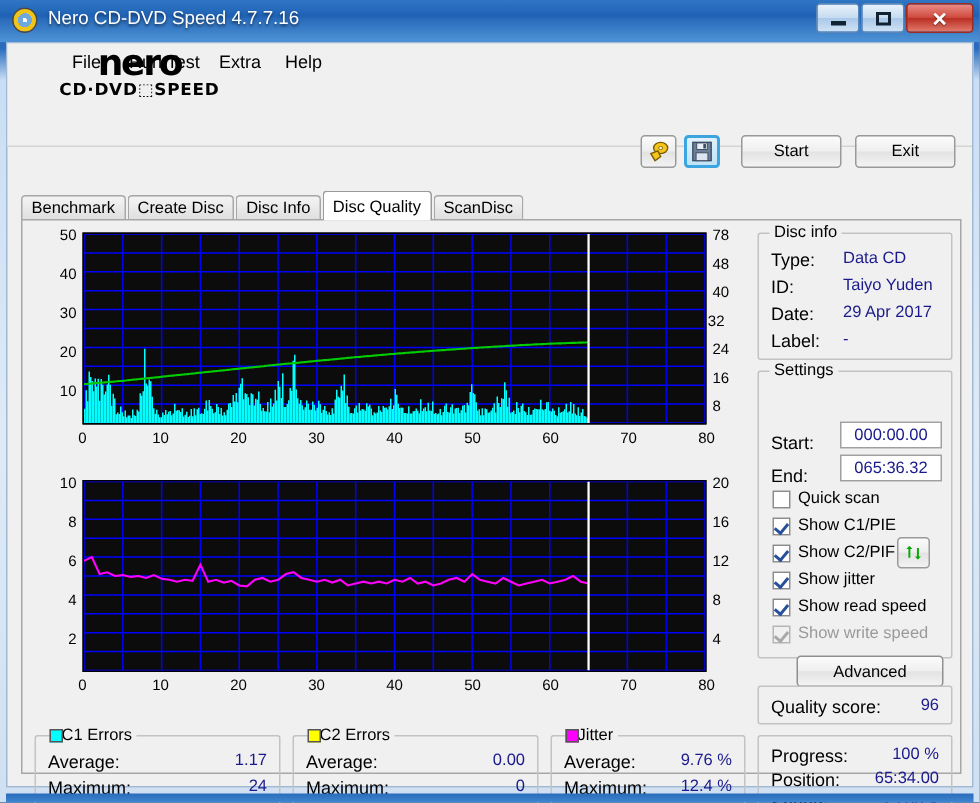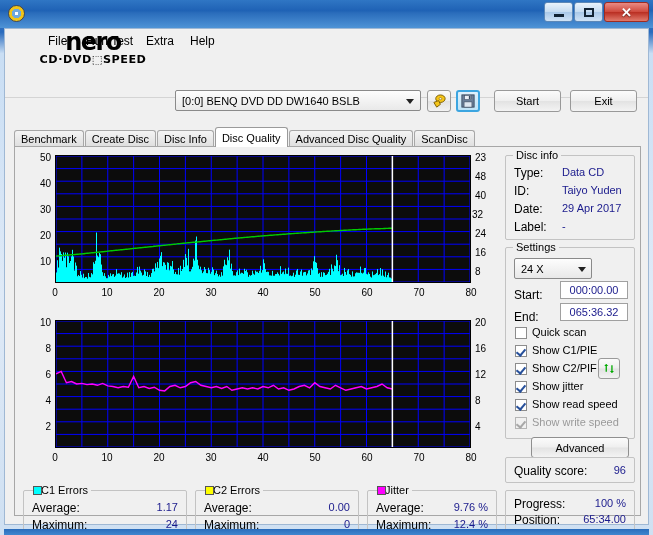--- a/index.html
+++ b/index.html
@@ -151,20 +151,21 @@
     background:linear-gradient(180deg,#2a6cbb,#3f86cf);
   }
 </style>
 </head>
 <body>
 
 <div class="window">
 
   <div class="titlebar">
     <div class="title-icon"></div>
+    <div class="title-text">Nero CD-DVD Speed 4.7.7.16</div>
     <div class="wbtns">
       <div class="wbtn">
           <div class="glyph-min"></div>
         </div>
       <div class="wbtn">
           <div class="glyph-max"></div>
         </div>
       <div class="wbtn close">
           <span class="glyph-x">✕</span>
         </div>
@@ -182,24 +183,20 @@
 
     <div class="toolbar"></div>
 
     <div class="logo">
       <div class="logo-nero">nero</div>
       <div class="logo-sub">
         <span>CD·DVD</span><span>⬚</span><span>SPEED</span>
       </div>
     </div>
 
-    <div class="drive-combo">
-      <span class="txt">[0:0]   BENQ DVD DD DW1640 BSLB</span>
-      <span class="combo-arrow"></span>
-    </div>
 
     <div class="tool-btn" style="left:422px">
       <svg width="15" height="15" viewBox="0 0 16 16">
         <ellipse cx="9" cy="5" rx="5" ry="4" fill="#f5c518" stroke="#7a5c00" stroke-width="1"></ellipse>
         <ellipse cx="9" cy="5" rx="1.4" ry="1.1" fill="#fff" stroke="#7a5c00" stroke-width=".6"></ellipse>
         <path d="M2 9 L7 7 L9 11 L5 14 Z" fill="#f5c518" stroke="#7a5c00" stroke-width="1"></path>
       </svg>
     </div>
     <div class="tool-btn sel" style="left:451px">
       <svg width="14" height="14" viewBox="0 0 16 16">
@@ -211,35 +208,34 @@
     </div>
 
     <div class="pbtn" style="left:489px">Start</div>
     <div class="pbtn" style="left:565px">Exit</div>
 
     <div class="tabstrip">
       <div class="tab">Benchmark</div>
       <div class="tab">Create Disc</div>
       <div class="tab">Disc Info</div>
       <div class="tab active">Disc Quality</div>
-      <div class="tab">Advanced Disc Quality</div>
       <div class="tab">ScanDisc</div>
     </div>
 
     <div class="tabpage">
 
       <div class="chart-wrap" style="left:0;top:0;width:482px;height:168px;">
 
         <div class="ytick" style="left:12px;top:5px;width:24px;">50</div>
         <div class="ytick" style="left:12px;top:31px;width:24px;">40</div>
         <div class="ytick" style="left:12px;top:57px;width:24px;">30</div>
         <div class="ytick" style="left:12px;top:83px;width:24px;">20</div>
         <div class="ytick" style="left:12px;top:109px;width:24px;">10</div>
 
-        <div class="ytick" style="left:460px;top:5px;width:20px;text-align:left;">23</div>
+        <div class="ytick" style="left:460px;top:5px;width:20px;text-align:left;">78</div>
         <div class="ytick" style="left:460px;top:24px;width:20px;text-align:left;">48</div>
         <div class="ytick" style="left:460px;top:43px;width:20px;text-align:left;">40</div>
         <div class="ytick" style="left:448px;top:62px;width:20px;text-align:right;">32</div>
         <div class="ytick" style="left:460px;top:81px;width:20px;text-align:left;">24</div>
         <div class="ytick" style="left:460px;top:100px;width:20px;text-align:left;">16</div>
         <div class="ytick" style="left:460px;top:119px;width:20px;text-align:left;">8</div>
 
         <div class="plot" style="left:40px;top:8px;width:416px;height:128px;">
           <svg id="svg-chart1" width="414" height="126" viewBox="0 0 414 126" preserveAspectRatio="none" style="display:block">
               <rect x="0" y="0" width="414" height="126" fill="#0c0c0c"></rect>
@@ -691,24 +687,20 @@
         <span class="val" style="left:56px;top:28px;">Taiyo Yuden</span>
         <span class="lbl" style="left:8px;top:46px;">Date:</span>
         <span class="val" style="left:56px;top:46px;">29 Apr 2017</span>
         <span class="lbl" style="left:8px;top:64px;">Label:</span>
         <span class="val" style="left:56px;top:64px;">-</span>
       </div>
 
       <div class="group" style="left:490px;top:100px;width:130px;height:192px;">
         <span class="group-title">Settings</span>
 
-        <div class="sel-combo" style="left:8px;top:10px;width:78px;">
-          <span class="txt">24 X</span>
-          <span class="combo-arrow" style="top:8px;right:5px;"></span>
-        </div>
         <div class="tool-btn" style="left:92px;top:110px;width:22px;height:21px;">
           <svg width="13" height="13" viewBox="0 0 16 16">
             <path d="M4 3 L4 12" stroke="#0a0" stroke-width="1.6" fill="none"></path>
             <path d="M11 4 L11 13" stroke="#0a0" stroke-width="1.6" fill="none"></path>
             <path d="M4 2.5 L1.5 5 L6.5 5 Z" fill="#0a0"></path>
             <path d="M11 13.5 L8.5 11 L13.5 11 Z" fill="#0a0"></path>
           </svg>
         </div>
 
         <span class="lbl" style="left:8px;top:40px;">Start:</span>

